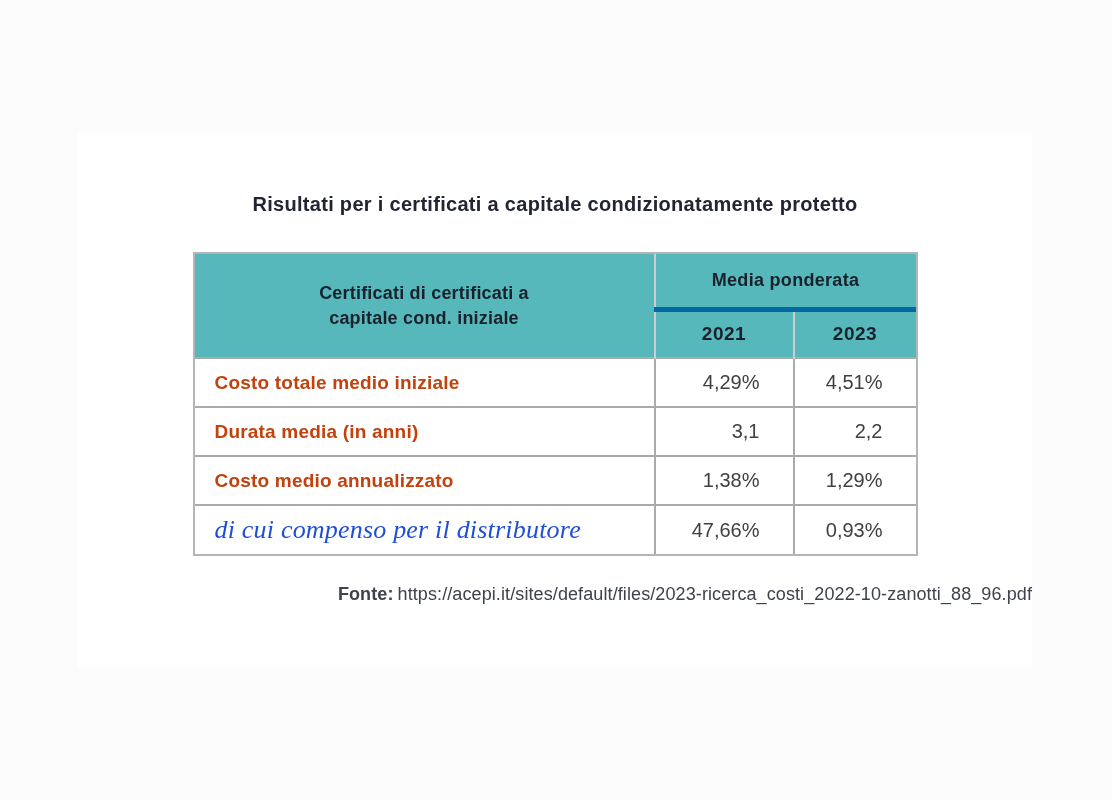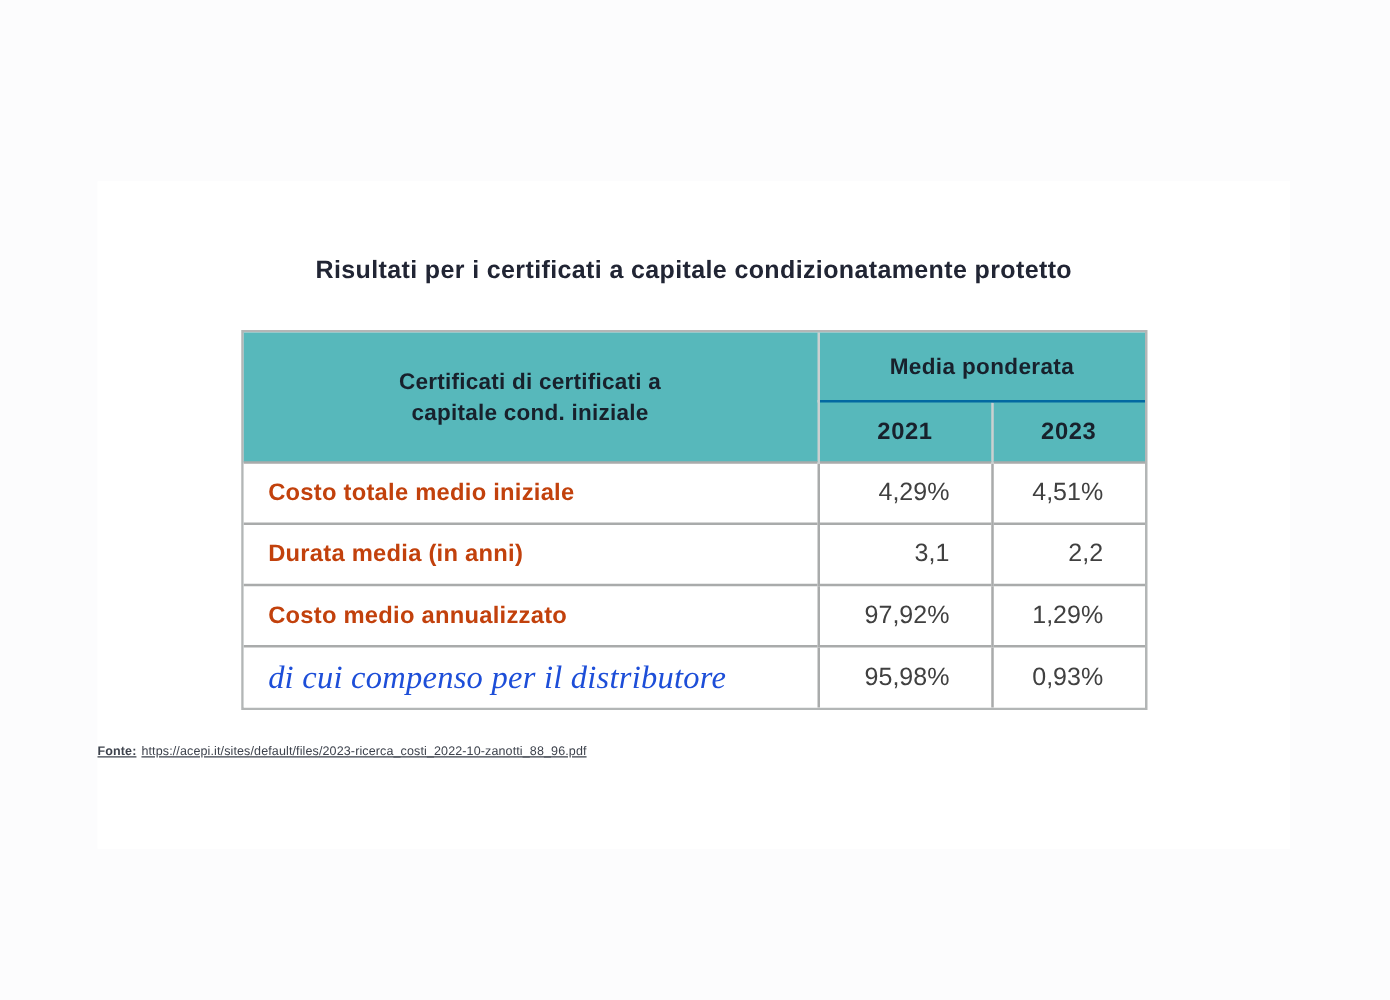--- a/index.html
+++ b/index.html
@@ -4,21 +4,21 @@
 <style>
   * { margin: 0; padding: 0; box-sizing: border-box; }
   html, body {
     width: 1112px; height: 800px;
     background: #fcfcfd;
     font-family: "Liberation Sans", sans-serif;
     overflow: hidden;
   }
   .card {
     position: absolute;
-    left: 78px; top: 145px;
+    left: 78px; top: 133px;
     width: 954px; height: 534px;
     background: #ffffff;
   }
   .page-title {
     margin-top: 60px;
     text-align: center;
     font-size: 20px;
     font-weight: bold;
     letter-spacing: 0.3px;
     color: #212534;
@@ -47,21 +47,21 @@
   th.cell-main {
     font-size: 18px;
     line-height: 1.35;
     letter-spacing: 0.2px;
     border-right: 2px solid #cad0d0;
   }
   th.cell-media {
     font-size: 18px;
     letter-spacing: 0.3px;
     height: 55px;
-    border-bottom: 2px solid #0369a1;
+    border-bottom: 5px solid #0369a1;
   }
   th.cell-year {
     font-size: 19px;
     letter-spacing: 0.5px;
     height: 49px;
   }
   th.cell-y1 { border-right: 2px solid #cad0d0; }
 
   tbody td {
     background: #ffffff;
@@ -86,25 +86,24 @@
   }
   td.row-value {
     border-left: 2px solid #a9abab;
     text-align: right;
     padding-right: 33px;
     font-size: 20px;
     color: #404040;
   }
   .source-note {
     margin-top: 28px;
-    text-align: left;
-    font-size: 10px;
+    text-align: right;
+    font-size: 18px;
     color: #3d424c;
     letter-spacing: 0.1px;
-    text-decoration: underline;
   }
   .source-note .src-label { font-weight: bold; margin-right: 4px; }
 </style>
 </head>
 <body>
 
 <div class="card">
 
   <div class="page-title">Risultati per i certificati a capitale condizionatamente protetto</div>
 
@@ -134,26 +133,26 @@
           <td class="row-value">4,29%</td>
           <td class="row-value">4,51%</td>
         </tr>
         <tr>
           <td class="row-label">Durata media (in anni)</td>
           <td class="row-value">3,1</td>
           <td class="row-value">2,2</td>
         </tr>
         <tr>
           <td class="row-label">Costo medio annualizzato</td>
-          <td class="row-value">97,92%</td>
+          <td class="row-value">1,38%</td>
           <td class="row-value">1,29%</td>
         </tr>
         <tr class="row-italic">
           <td class="row-label">di cui compenso per il distributore</td>
-          <td class="row-value">95,98%</td>
+          <td class="row-value">47,66%</td>
           <td class="row-value">0,93%</td>
         </tr>
       </tbody>
     </table>
   </div>
 
   <div class="source-note">
     <span class="src-label">Fonte:</span><span>https://acepi.it/sites/default/files/2023-ricerca_costi_2022-10-zanotti_88_96.pdf</span>
   </div>
 

